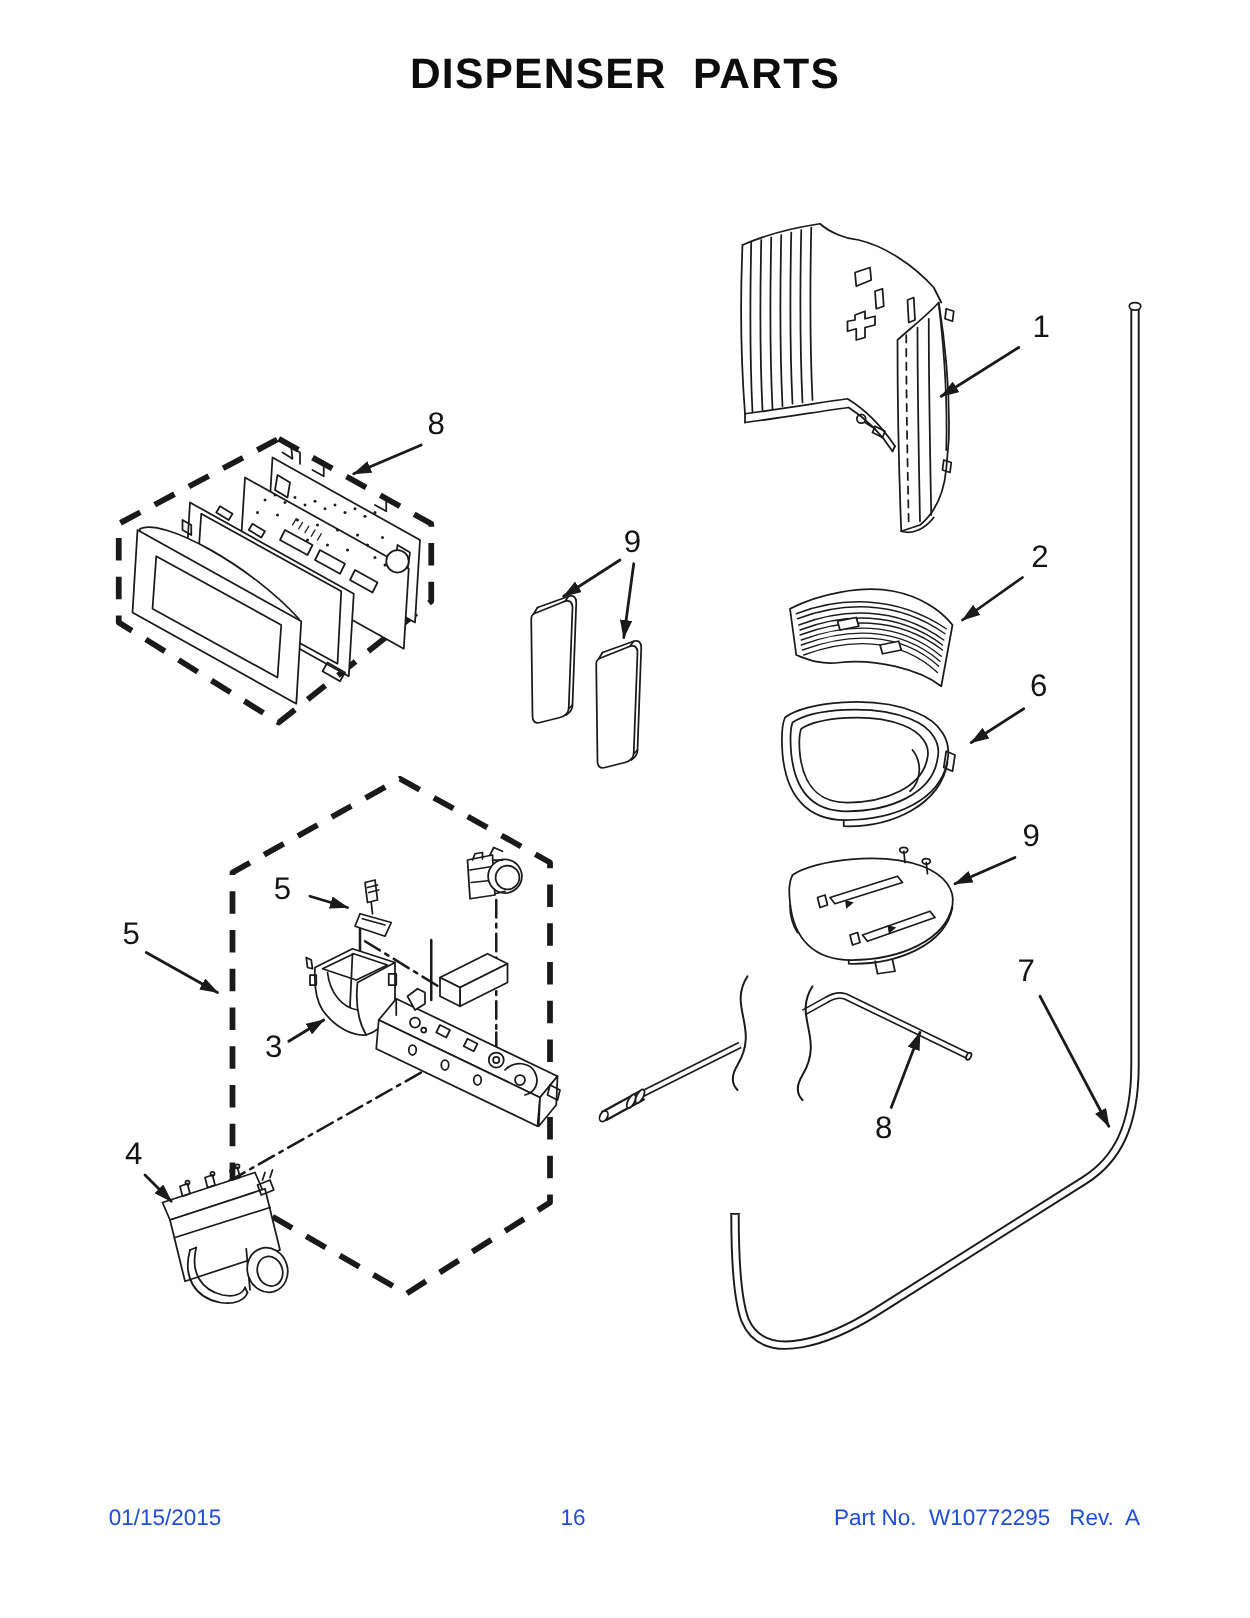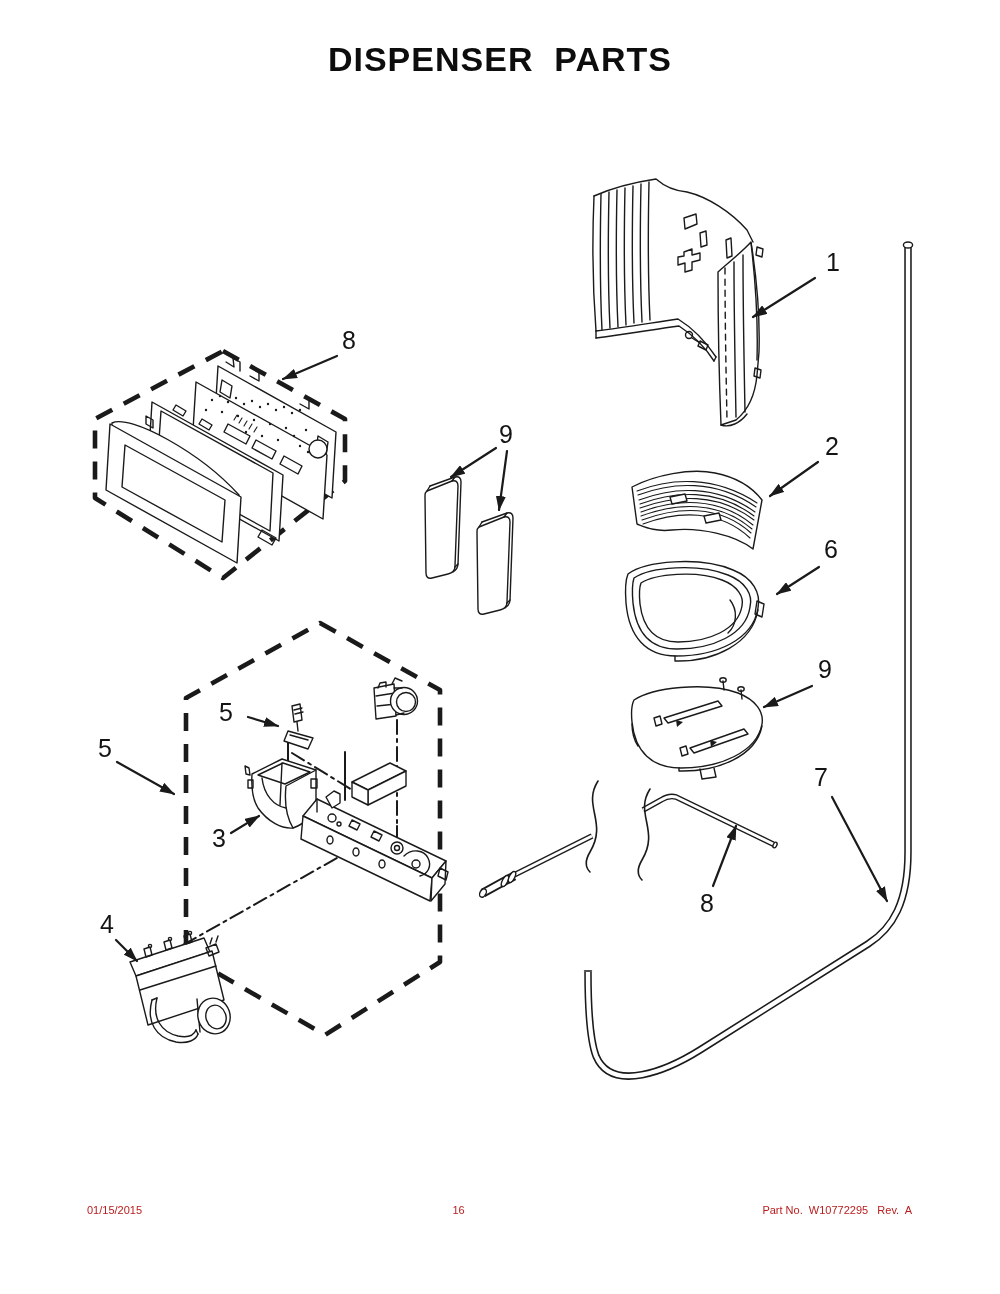--- a/index.html
+++ b/index.html
@@ -3,21 +3,21 @@
 <meta charset="utf-8">
 <style>
   html,body{margin:0;padding:0;background:#ffffff;}
   .page{position:relative;width:1000px;height:1294px;background:#fff;
         font-family:"Liberation Sans", sans-serif;color:#111;overflow:hidden;}
   .title{position:absolute;top:40px;left:0;width:100%;text-align:center;
          font-size:34px;font-weight:bold;letter-spacing:1px;white-space:pre;color:#0d0d0d;}
   svg.art{position:absolute;left:0;top:0;}
   .callout{position:absolute;transform:translate(-50%,-50%);font-size:25px;
            color:#141414;line-height:1;}
-  .footer{position:absolute;top:1204px;font-size:11px;color:#b91c1c;white-space:pre;}
+  .footer{position:absolute;top:1204px;font-size:18px;color:#1d4ed8;white-space:pre;}
   .f-date{left:87px;}
   .f-page{left:0;width:917px;text-align:center;}
   .f-part{right:88px;text-align:right;}
 </style>
 </head>
 <body>
 
 <div class="page">
 
   <div class="title">DISPENSER  PARTS</div>

